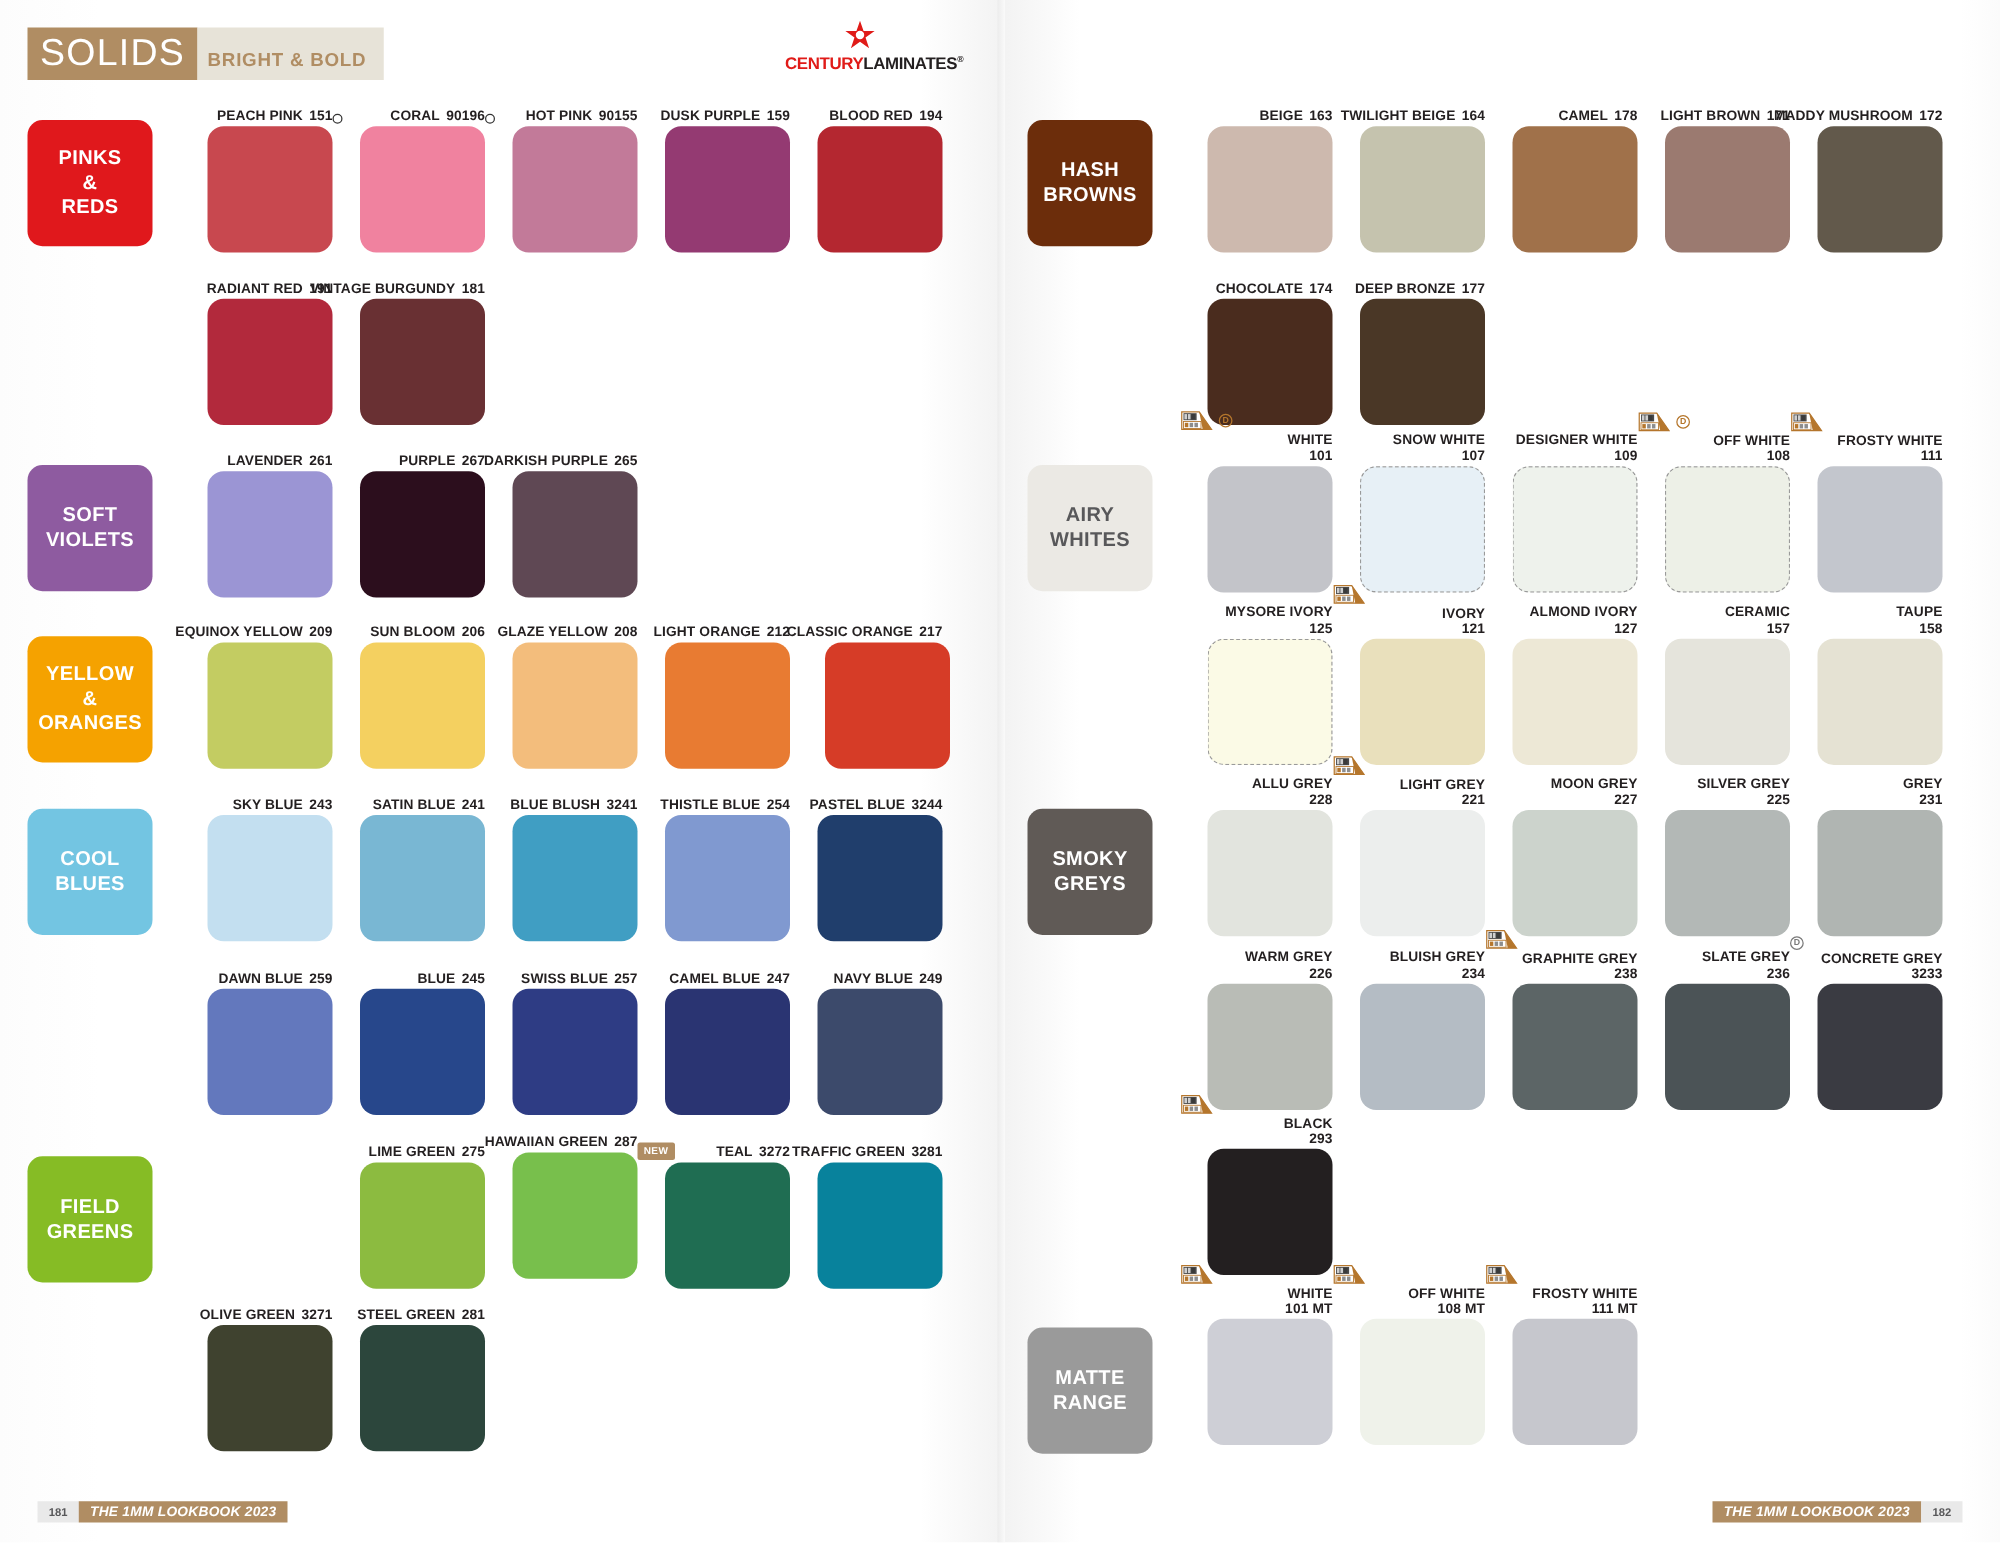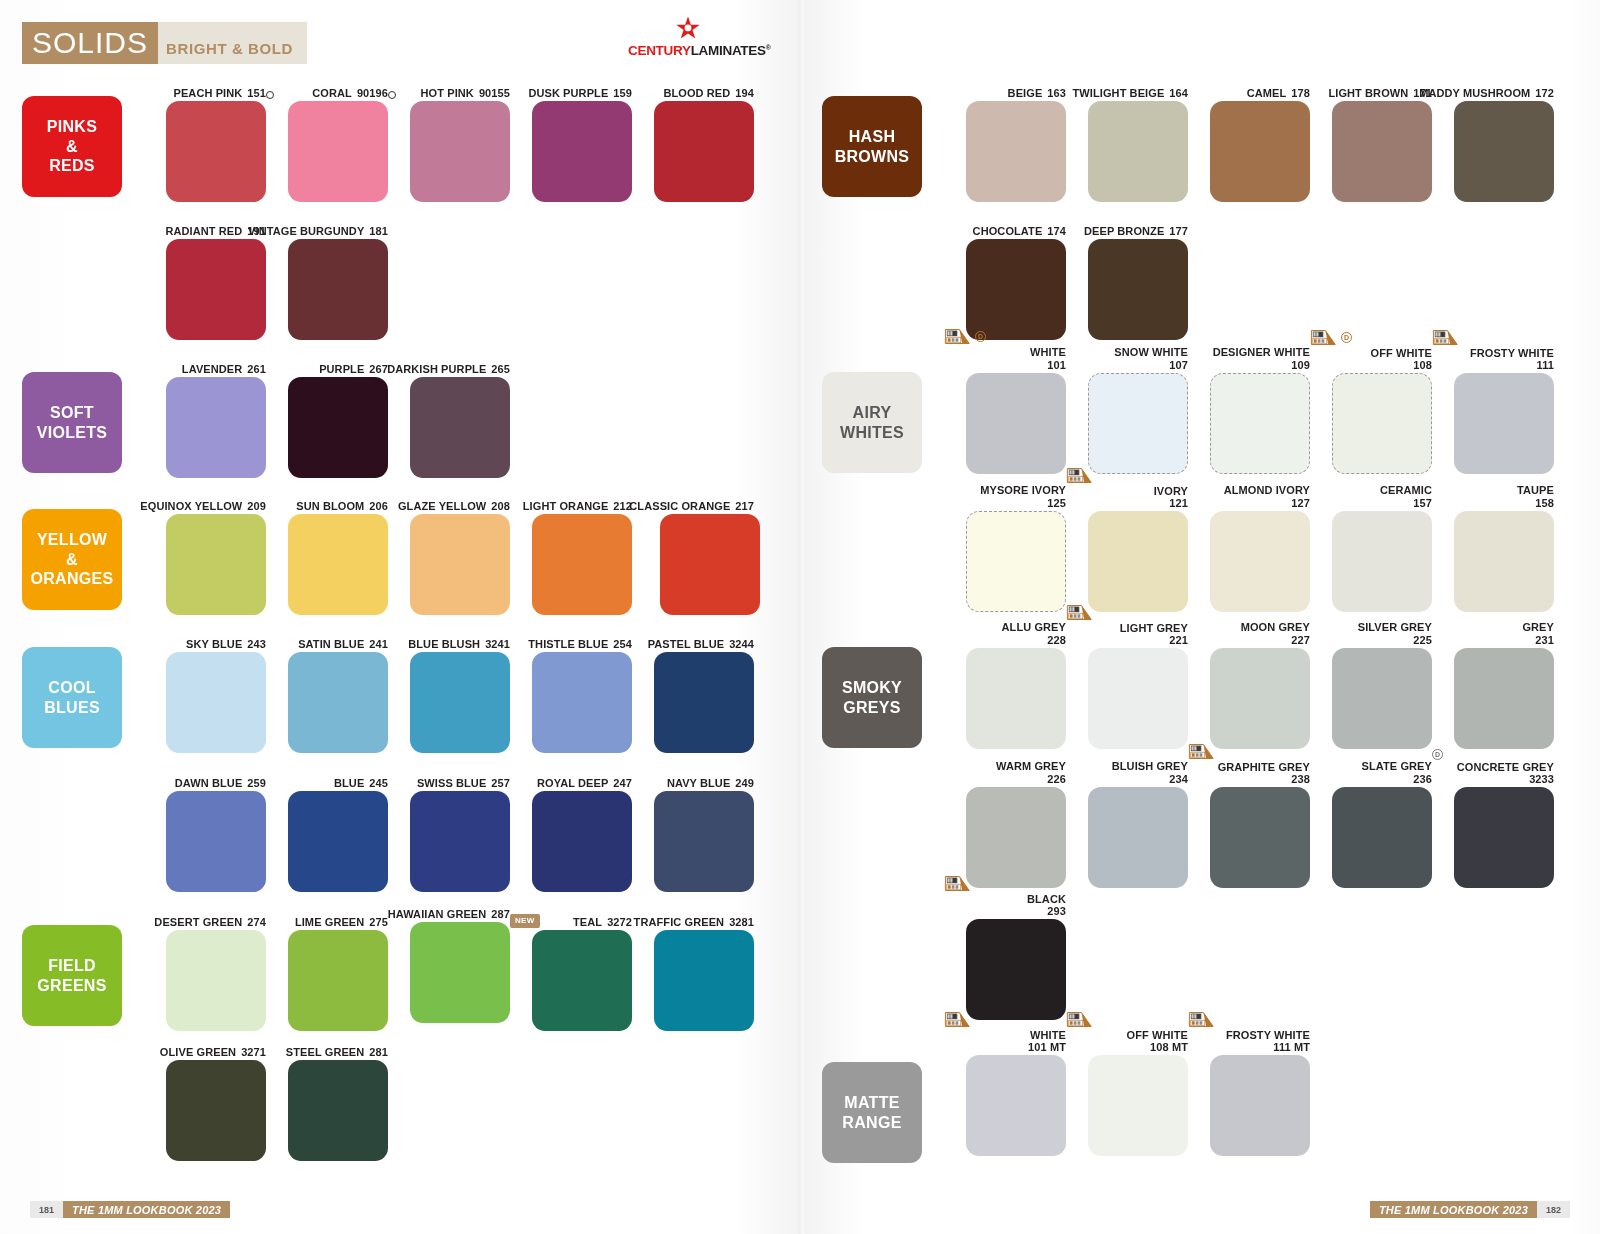--- a/index.html
+++ b/index.html
@@ -273,41 +273,34 @@
       </div>
       <div class="swatch-cell" style="left: 388px; top: 769px;">
         <div class="lbl">
           <span class="nm">SWISS BLUE</span>
           <span class="no">257</span>
         </div>
         <div class="sw" style="background:#2e3c84"></div>
       </div>
       <div class="swatch-cell" style="left: 510px; top: 769px;">
         <div class="lbl">
-          <span class="nm">ROYAL DEEP</span>
+          <span class="nm">CAMEL BLUE</span>
           <span class="no">247</span>
         </div>
         <div class="sw" style="background:#2a3472"></div>
       </div>
       <div class="swatch-cell" style="left: 632px; top: 769px;">
         <div class="lbl">
           <span class="nm">NAVY BLUE</span>
           <span class="no">249</span>
         </div>
         <div class="sw" style="background:#3c4a6b"></div>
       </div>
       <div class="cat" style="left: 22px; top: 925px; background: rgb(134, 188, 37);">
         <span>FIELD<br>GREENS</span>
-      </div>
-      <div class="swatch-cell" style="left: 144px; top: 908px;">
-        <div class="lbl">
-          <span class="nm">DESERT GREEN</span>
-          <span class="no">274</span>
-        </div>
-        <div class="sw" style="background:#ddeccc"></div>
       </div>
       <div class="swatch-cell" style="left: 266px; top: 908px;">
         <div class="lbl">
           <span class="nm">LIME GREEN</span>
           <span class="no">275</span>
         </div>
         <div class="sw" style="background:#8cbb40"></div>
       </div>
       <div class="swatch-cell" style="left: 388px; top: 900px;">
         <div class="lbl">

